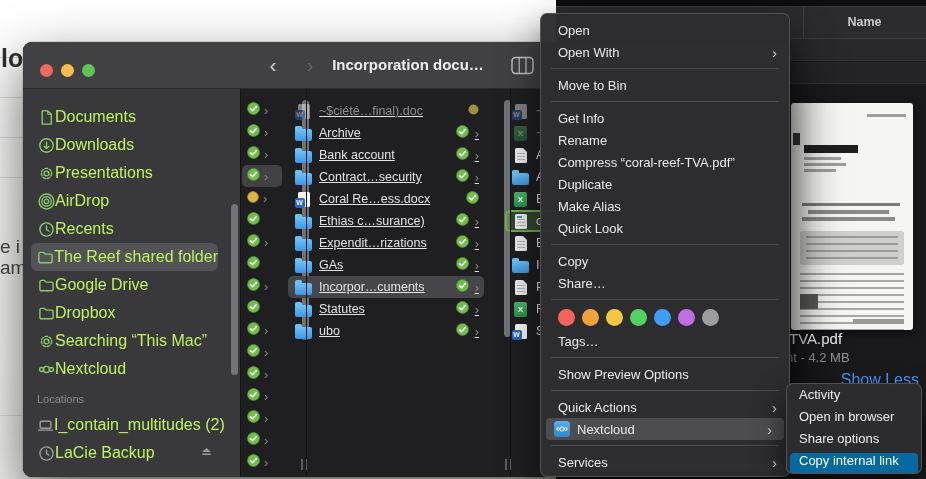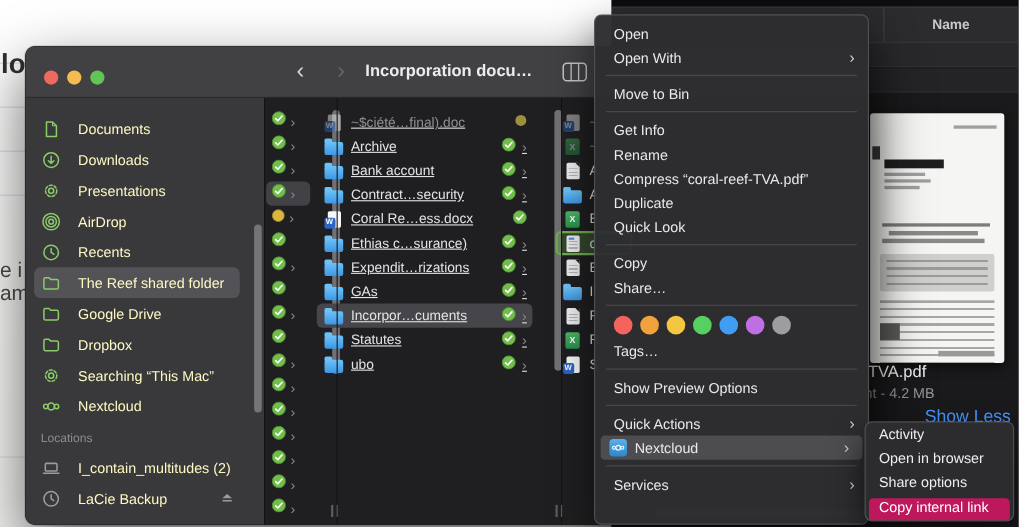--- a/index.html
+++ b/index.html
@@ -56,21 +56,21 @@
     border-bottom:1px solid #2a2a2c;}
   .tl{position:absolute;top:22px;width:13px;height:13px;border-radius:50%;}
   .tb-chev{position:absolute;top:9px;font-size:21px;line-height:28px;width:20px;text-align:center;}
   .tb-back{left:240px;color:#d3d3d5;}
   .tb-fwd{left:277px;color:#66666a;}
   .w-title{position:absolute;left:295px;top:14px;width:180px;text-align:center;
     font-size:15px;font-weight:700;color:#ececee;white-space:nowrap;}
   .view-ic{position:absolute;left:488px;top:14px;}
   .sidebar{position:absolute;left:0;top:47px;width:217px;bottom:0;background:#39393c;}
   .side-item{height:28px;margin:0 22px 0 8px;padding-left:6px;display:flex;align-items:center;
-    gap:16px;border-radius:6px;font-size:13px;color:#fef9c3;white-space:nowrap;}
+    gap:0;border-radius:6px;font-size:16px;color:#bef264;white-space:nowrap;}
   .side-item.selected{background:#525257;}
   .side-item .sic{display:flex;width:18px;justify-content:center;color:#8bcb68;}
   .side-item .sic.gray{color:#9b9ba0;}
   .side-sec{height:16px;margin:10px 0 2px 14px;font-size:11px;color:#8b8b90;}
   .fav-list{padding-top:14px;}
   .vsb{position:absolute;width:7px;border-radius:4px;background:#7a7a7e;opacity:.9;}
   .vline{position:absolute;top:47px;bottom:0;width:1px;background:#131315;}
   .content{position:absolute;left:217px;top:47px;right:0;bottom:0;background:#1f1f21;}
 
   .col1{position:absolute;left:0;top:10px;width:44px;}
@@ -653,20 +653,23 @@
       <div class="m-item">
         <span class="lbl">Rename</span>
       </div>
       <div class="m-item">
         <span class="lbl">Compress “coral-reef-TVA.pdf”</span>
       </div>
       <div class="m-item">
         <span class="lbl">Duplicate</span>
       </div>
       <div class="m-item">
+        <span class="lbl">Make Alias</span>
+      </div>
+      <div class="m-item">
         <span class="lbl">Quick Look</span>
       </div>
       <div class="m-sep"></div>
       <div class="m-item">
         <span class="lbl">Copy</span>
       </div>
       <div class="m-item">
         <span class="lbl">Share…</span>
       </div>
       <div class="m-sep"></div>
@@ -712,18 +715,18 @@
   <div class="submenu" id="submenu">
       <div class="s-item">
         <span>Activity</span>
       </div>
       <div class="s-item">
         <span>Open in browser</span>
       </div>
       <div class="s-item">
         <span>Share options</span>
       </div>
-      <div class="s-item sel" style="background: #be185d;">
+      <div class="s-item sel" style="background: #0369a1;">
         <span>Copy internal link</span>
       </div>
     </div>
 
 </div>
 
 </body></html>

